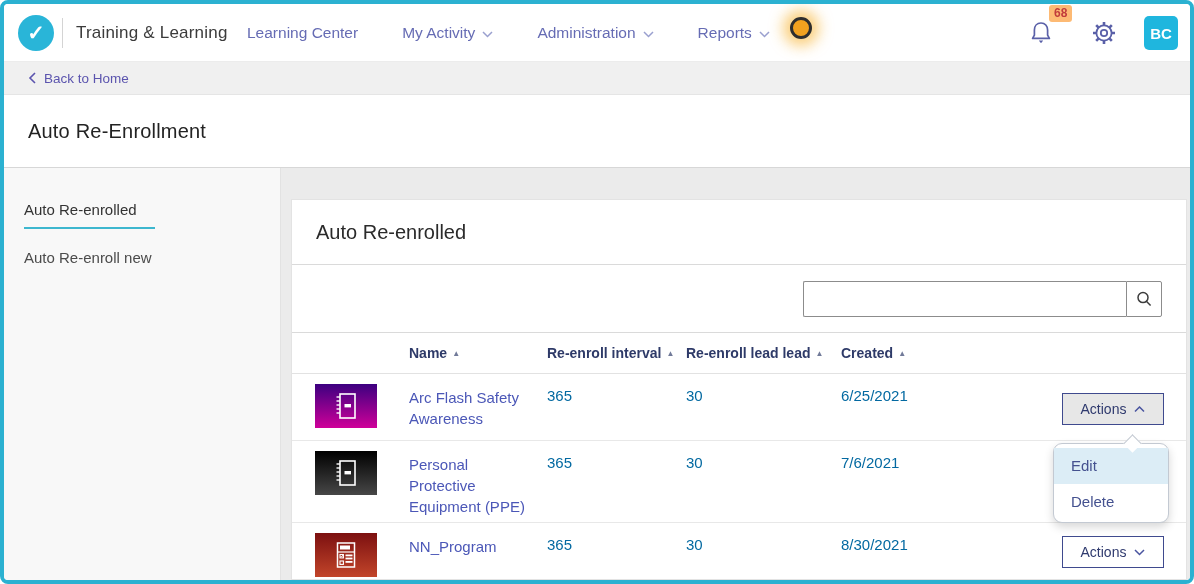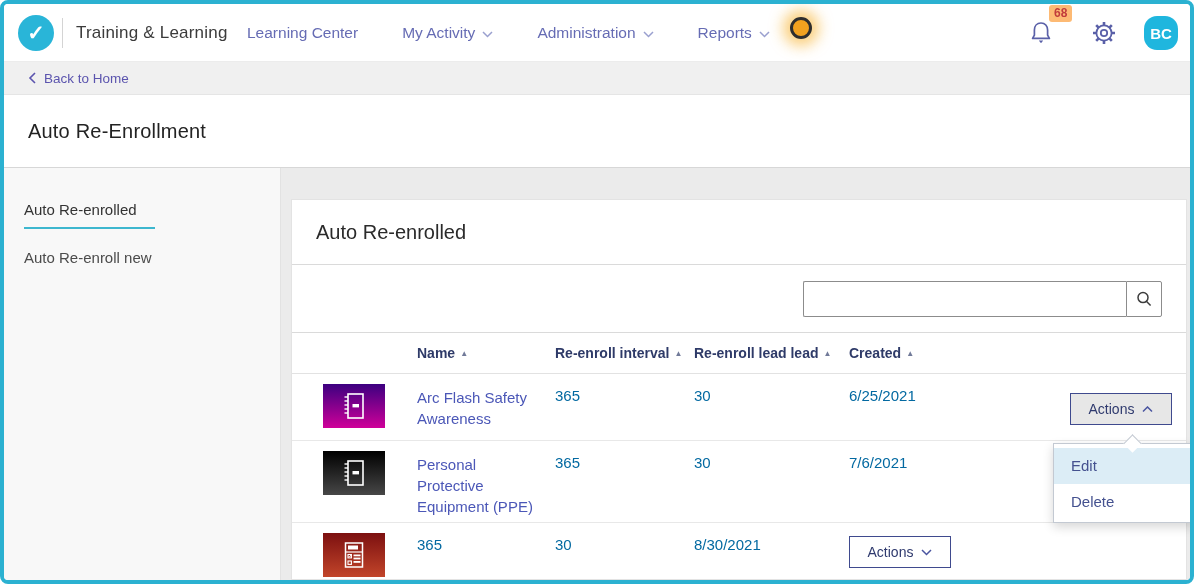--- a/index.html
+++ b/index.html
@@ -35,21 +35,21 @@
   }
 
   .nav-right { position:absolute; right:12px; top:0; height:58px; display:flex; align-items:center; }
   .bell-wrap { position:relative; width:26px; height:28px; margin-right:36px; }
   .badge {
     position:absolute; top:-14px; left:21px; background:#fdba74; color:#c13c3c;
     font-size:12px; font-weight:700; padding:2px 5px; border-radius:3px; line-height:13px;
   }
   .gear-wrap { margin-right:26px; display:flex; align-items:center; }
   .avatar {
-    width:34px; height:34px; border-radius:13px; background:#1fb6de; color:#fff;
+    width:34px; height:34px; border-radius:5px; background:#1fb6de; color:#fff;
     display:flex; align-items:center; justify-content:center; font-size:15px; font-weight:700;
   }
 
   
   .backbar {
     height:33px; background:#f0f0f0; display:flex; align-items:center;
     padding-left:24px; border-bottom:1px solid #e5e5e5;
   }
   .back-link { display:flex; align-items:center; gap:8px; font-size:13.5px; color:#5b54ae; cursor:pointer; }
 
@@ -79,21 +79,21 @@
   .search-input {
     width:323px; height:36px; border:1px solid #8c8c8c; border-right:none;
     border-radius:2px 0 0 2px; outline:none; padding:0 10px; font-size:14px;
     font-family:"Liberation Sans", sans-serif;
   }
   .search-btn {
     width:36px; height:36px; border:1px solid #8c8c8c; border-radius:0 2px 2px 0;
     background:#fff; display:flex; align-items:center; justify-content:center; cursor:pointer;
   }
 
-  .tgrid { display:grid; grid-template-columns:94px 138px 139px 155px 221px 1fr; padding-left:31px; }
+  .tgrid { display:grid; grid-template-columns:94px 138px 139px 155px 221px 1fr; padding-left:23px; }
   .thead { height:41px; border-bottom:1px solid #e2e2e2; align-items:center; }
   .th { font-size:14px; font-weight:700; color:#2e3a68; display:flex; align-items:center; gap:5px; cursor:pointer; }
   .sort { font-size:8px; color:#717a99; }
 
   .trow { border-bottom:1px solid #e8e8e8; }
   .row1 { height:67px; }
   .row2 { height:82px; }
   .row3 { height:57px; border-bottom:none; }
   .icon-cell { padding-top:10px; }
   .course-icon { width:62px; height:44px; display:flex; align-items:center; justify-content:center; cursor:pointer; }
@@ -106,22 +106,22 @@
   .actions-cell { padding-top:19px; }
   .row3 .actions-cell { padding-top:13px; }
   .actions-btn {
     width:102px; height:32px; border:1px solid #3f4a8e; border-radius:0; background:#fff;
     font-family:"Liberation Sans", sans-serif; font-size:14px; color:#2f3a6e;
     display:inline-flex; align-items:center; justify-content:center; gap:8px; cursor:pointer;
   }
   .actions-btn.open { background:#e7e7e7; }
 
   .dropdown {
-    position:absolute; left:761px; top:243px; width:142px; height:80px;
-    background:#fff; border:1px solid #c3c9d2; border-radius:0;
+    position:absolute; left:761px; top:243px; width:116px; height:80px;
+    background:#fff; border:1px solid #c3c9d2; border-radius:9px;
     box-shadow:0 4px 10px rgba(0,0,0,.16); z-index:5; padding-top:4px;
   }
   .dropdown::before {
     content:""; position:absolute; top:-7px; left:72px; width:12px; height:12px;
     background:#fff; border-left:1px solid #c3c9d2; border-top:1px solid #c3c9d2;
     transform:rotate(45deg);
   }
   .menu-item { height:36px; line-height:36px; padding-left:17px; font-size:15px; color:#44518f; cursor:pointer; }
   .menu-item.hl { background:#dcedf6; }
 
@@ -318,20 +318,23 @@
                 <line x1="4.5" y1="12" x2="21.5" y2="12" stroke="#fff" stroke-width="1.2"></line>
                 <rect x="7" y="14.5" width="3.4" height="3.4" fill="none" stroke="#fff" stroke-width="1.1"></rect>
                 <polyline points="7.7,16.1 8.6,17 10.2,14.8" fill="none" stroke="#fff" stroke-width="1"></polyline>
                 <rect x="12.5" y="14.5" width="7" height="1.8" fill="#fff"></rect>
                 <rect x="12.5" y="17.6" width="7" height="1.8" fill="#fff"></rect>
                 <rect x="7" y="21" width="3.4" height="3.4" fill="none" stroke="#fff" stroke-width="1.1"></rect>
                 <rect x="12.5" y="21" width="7" height="1.8" fill="#fff"></rect>
               </svg>
             </div>
           </div>
+          <div class="name-cell">
+            <span class="course-link">NN_Program</span>
+          </div>
           <div class="val-cell">365</div>
           <div class="val-cell">30</div>
           <div class="val-cell">8/30/2021</div>
           <div class="actions-cell">
             <button class="actions-btn">
               <span>Actions</span>
               <svg width="11" height="7" viewBox="0 0 11 7">
                   <polyline points="1,1 5.5,5.5 10,1" fill="none" stroke="#4a55a0" stroke-width="1.5"></polyline>
                 </svg>
             </button>

